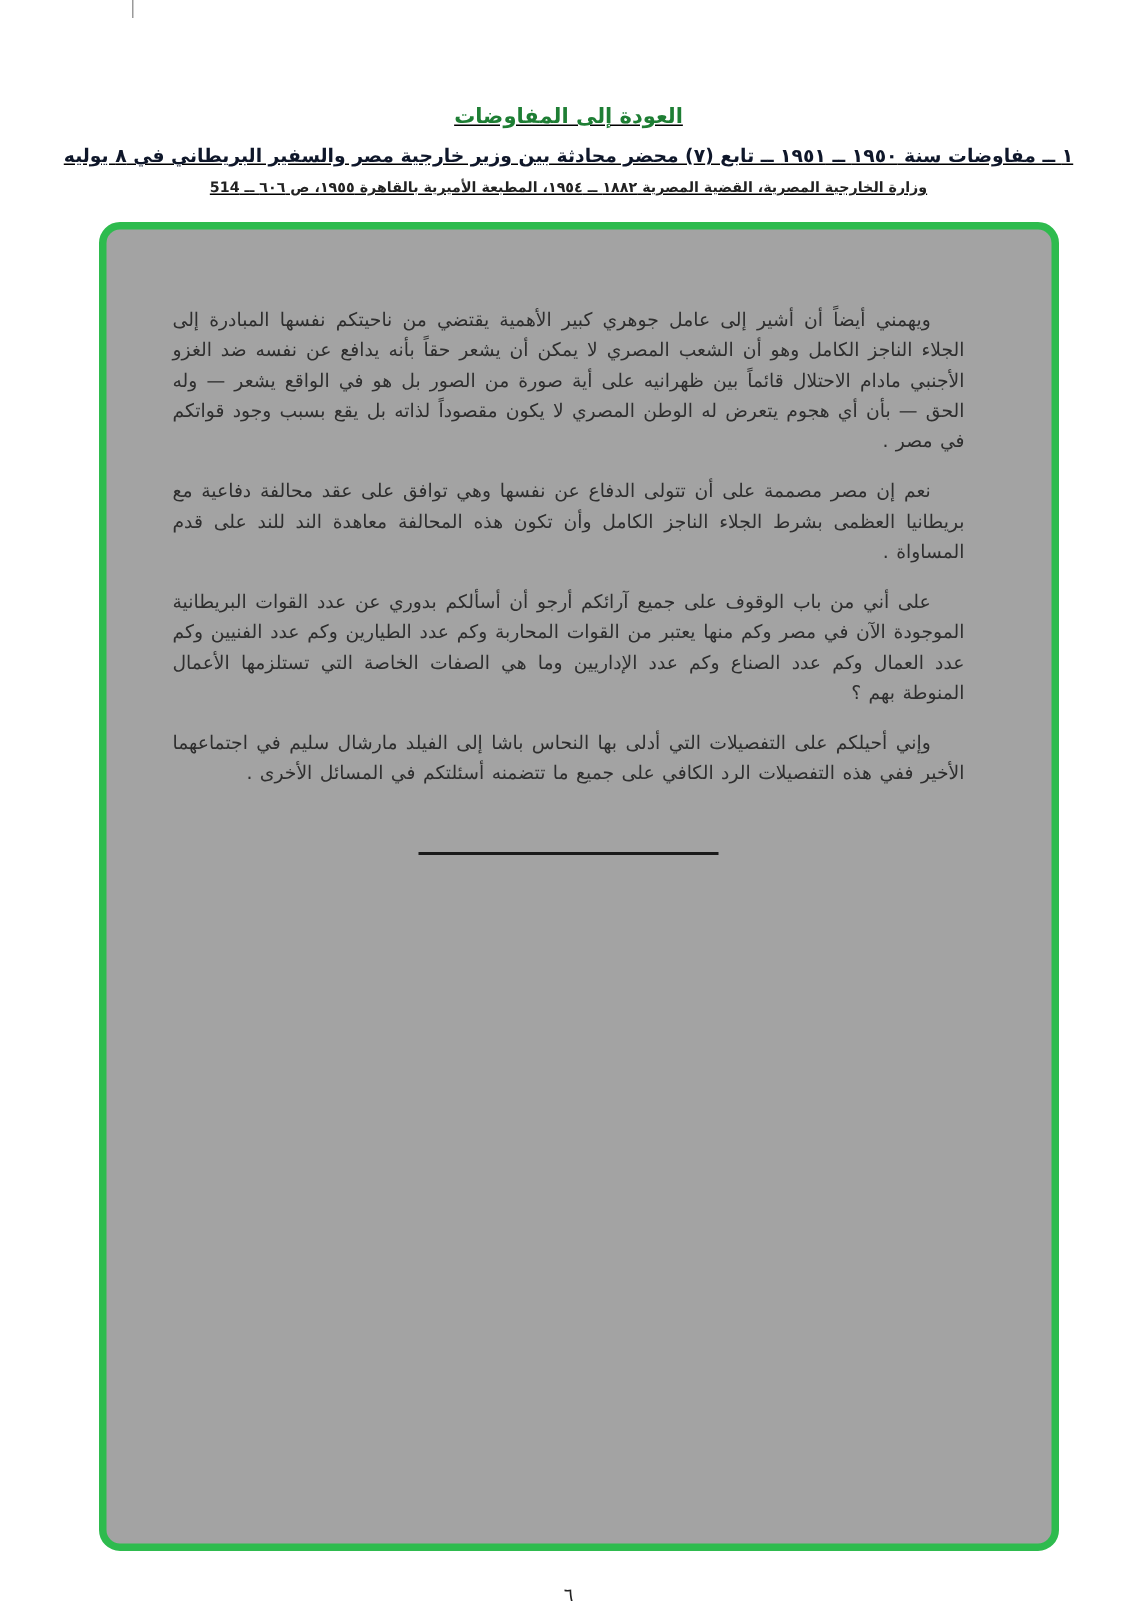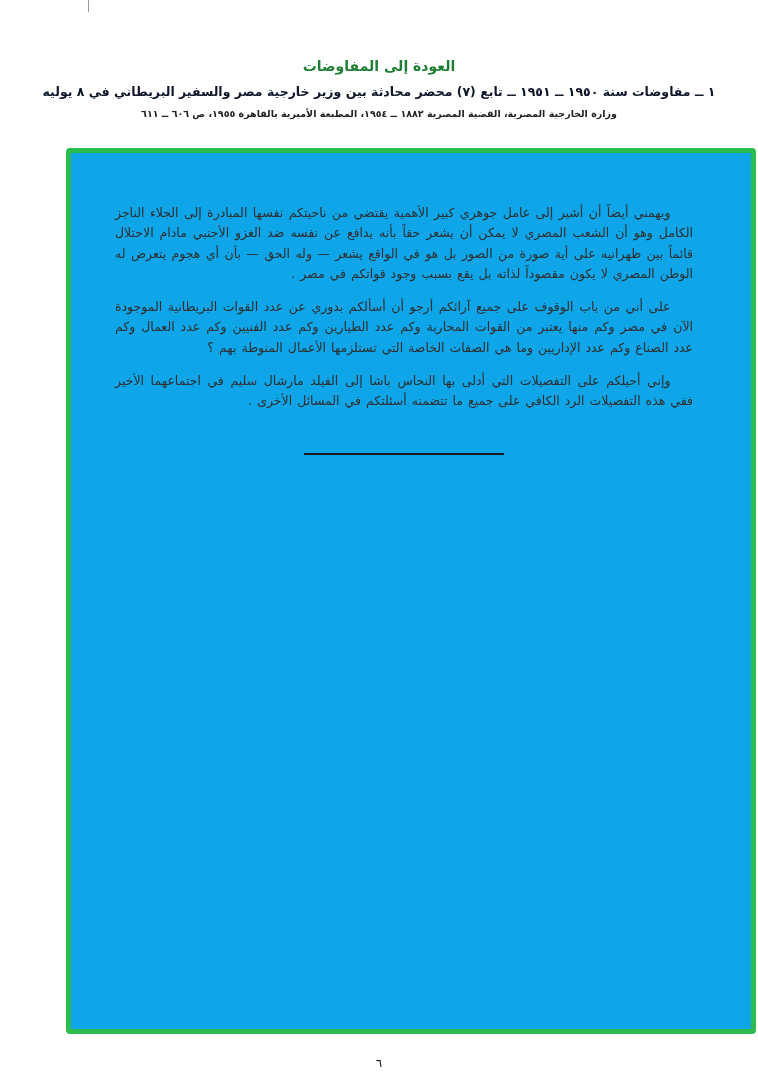--- a/index.html
+++ b/index.html
@@ -15,25 +15,26 @@
   .crop-mark {
     position: absolute;
     top: 0;
     left: 88px;
     width: 1px;
     height: 12px;
     background: #9a9a9a;
   }
   .doc-header {
     position: absolute;
-    top: 58px;
+    top: 70px;
     left: 0;
     right: 0;
     text-align: center;
     direction: rtl;
+    text-decoration: underline;
   }
   .doc-title {
     color: #1e7e34;
     font-size: 14px;
     font-weight: bold;
     margin-bottom: 10px;
     letter-spacing: 0.2px;
   }
   .doc-subtitle {
     color: #0f172a;
@@ -43,25 +44,25 @@
   }
   .doc-source {
     color: #222222;
     font-size: 9.5px;
     font-weight: bold;
   }
   .scan-box {
     position: absolute;
     top: 148px;
     left: 66px;
-    width: 690px;
+    width: 640px;
     height: 886px;
     border: 5px solid #2ebb4e;
-    border-radius: 4px;
-    background: #0ea5e9;
+    border-radius: 14px;
+    background: #a3a3a3;
   }
   .scan-content {
     padding: 50px 58px 0 44px;
     direction: rtl;
   }
   .scan-content p {
     font-size: 12.5px;
     line-height: 1.62;
     color: #2e2e2e;
     text-align: justify;
@@ -87,25 +88,26 @@
   }
 </style>
 </head>
 <body>
 
 <div class="crop-mark"></div>
 
 <header class="doc-header">
   <div class="doc-title">العودة إلى المفاوضات</div>
   <div class="doc-subtitle">١ ــ مفاوضات سنة ١٩٥٠ ــ ١٩٥١ ــ تابع (٧) محضر محادثة بين وزير خارجية مصر والسفير البريطاني في ٨ يوليه</div>
-  <div class="doc-source">وزارة الخارجية المصرية، القضية المصرية ١٨٨٢ ــ ١٩٥٤، المطبعة الأميرية بالقاهرة ١٩٥٥، ص ٦٠٦ ــ ٦١١</div>
+  <div class="doc-source">وزارة الخارجية المصرية، القضية المصرية ١٨٨٢ ــ ١٩٥٤، المطبعة الأميرية بالقاهرة ١٩٥٥، ص ٦٠٦ ــ 514</div>
 </header>
 
 <section class="scan-box">
   <div class="scan-content">
     <p>ويهمني أيضاً أن أشير إلى عامل جوهري كبير الأهمية يقتضي من ناحيتكم نفسها المبادرة إلى الجلاء الناجز الكامل وهو أن الشعب المصري لا يمكن أن يشعر حقاً بأنه يدافع عن نفسه ضد الغزو الأجنبي مادام الاحتلال قائماً بين ظهرانيه على أية صورة من الصور بل هو في الواقع يشعر — وله الحق — بأن أي هجوم يتعرض له الوطن المصري لا يكون مقصوداً لذاته بل يقع بسبب وجود قواتكم في مصر .</p>
+    <p>نعم إن مصر مصممة على أن تتولى الدفاع عن نفسها وهي توافق على عقد محالفة دفاعية مع بريطانيا العظمى بشرط الجلاء الناجز الكامل وأن تكون هذه المحالفة معاهدة الند للند على قدم المساواة .</p>
     <p>على أني من باب الوقوف على جميع آرائكم أرجو أن أسألكم بدوري عن عدد القوات البريطانية الموجودة الآن في مصر وكم منها يعتبر من القوات المحاربة وكم عدد الطيارين وكم عدد الفنيين وكم عدد العمال وكم عدد الصناع وكم عدد الإداريين وما هي الصفات الخاصة التي تستلزمها الأعمال المنوطة بهم ؟</p>
     <p>وإني أحيلكم على التفصيلات التي أدلى بها النحاس باشا إلى الفيلد مارشال سليم في اجتماعهما الأخير ففي هذه التفصيلات الرد الكافي على جميع ما تتضمنه أسئلتكم في المسائل الأخرى .</p>
     <hr class="scan-divider">
   </div>
 </section>
 
 <footer class="page-number">٦</footer>
 
 </body></html>

